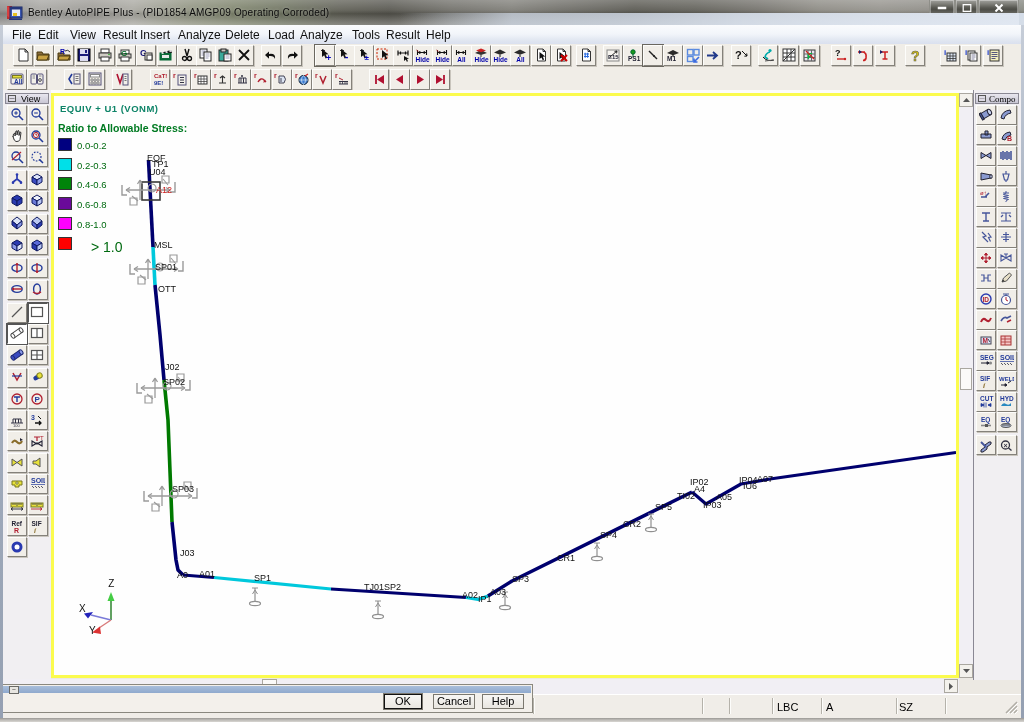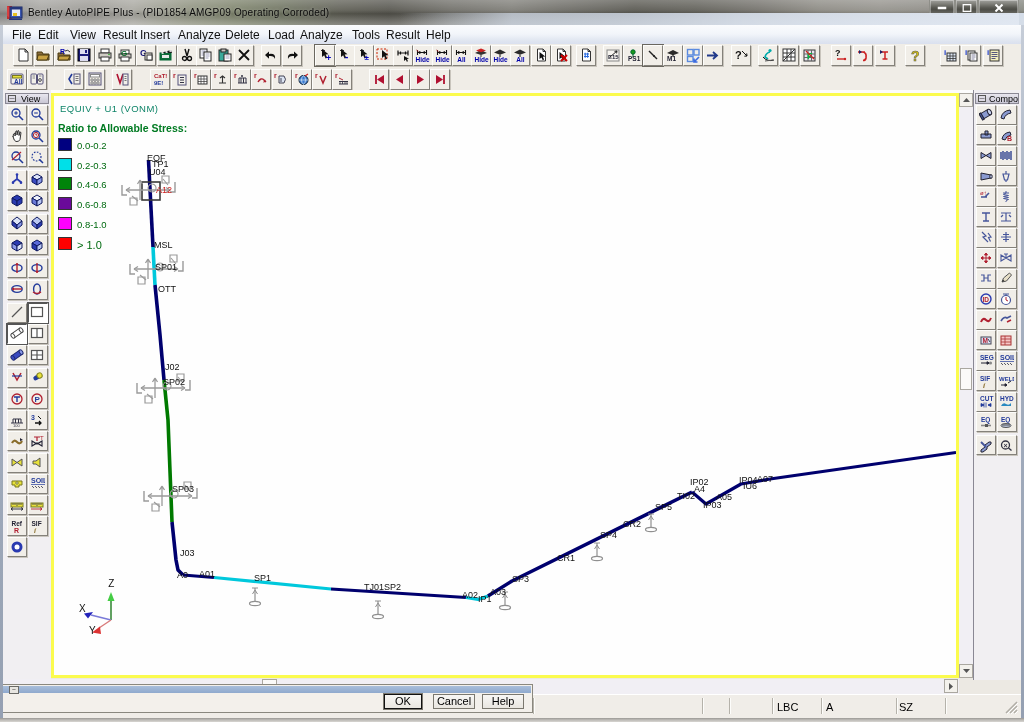--- a/index.html
+++ b/index.html
@@ -797,21 +797,21 @@
         <text x="4" y="13.5" font-size="7" font-weight="bold" fill="#8a6d2b" font-style="italic">í</text>
       </svg>
     </div>
 <div class="pb" style="left:7px;top:537.4px">
       <svg width="15" height="15" viewBox="0 0 15 15">
         <circle cx="7" cy="7" r="5.5" fill="#2a3ab0"></circle>
         <circle cx="7" cy="7" r="2.5" fill="#fff"></circle>
       </svg>
     </div>
 <div class="abs" style="left:973px;top:90px;width:48px;height:590px;background:#f1eff2;border-left:1px solid #8a8894"></div>
-<div class="ptitle" style="left:975px;top:93px;width:44px;">
+<div class="ptitle" style="left:975px;top:93px;width:44px;font-family:Liberation Serif, serif;">
       <span style="position:absolute;left:2px;top:1px;width:8px;height:7px;background:#dedbe6;border:1px solid #555;font-size:5px;line-height:4px;text-align:center">—</span>
       <span style="position:absolute;left:13px">Compo</span>
     </div>
 <div class="pb" style="left:976px;top:104.5px">
       <svg width="15" height="15" viewBox="0 0 15 15">
         <g transform="rotate(-30 7 7)">
           <rect x="2" y="4" width="9" height="6" fill="#8a9ad0" stroke="#223"></rect>
           <ellipse cx="11" cy="7" rx="1.8" ry="3" fill="#c8d2ee" stroke="#223"></ellipse>
           <rect x="1" y="3.4" width="2" height="7.2" fill="#46569a" stroke="#223"></rect>
         </g>
@@ -1120,34 +1120,34 @@
         <path d="M0 -28 l-3.5 9 h7z" fill="#44cc44"></path>
 <path d="M0 0 L-20 -5" stroke="#7a7ad8" stroke-width="1.4"></path>
         <path d="M-27 -6.5 l9 -1.5 -5 6.5z" fill="#2222bb"></path>
 <path d="M0 0 L-12 8" stroke="#d87a7a" stroke-width="1.4"></path>
         <path d="M-19 12.5 l8 -6 1 7.5z" fill="#dd3333"></path>
 <text x="-2.8" y="-33" font-size="10" fill="#111">Z</text>
 <text x="-32" y="-8" font-size="10" fill="#111">X</text>
 <text x="-22" y="13.5" font-size="10" fill="#111">Y</text>
 </g>
     </svg>
-<div class="abs" style="left:60px;top:103px;font-size:9.5px;font-weight:normal;color:#0e8468;letter-spacing:.5px">EQUIV + U1  (VONM)</div>
+<div class="abs" style="left:60px;top:103px;font-size:9.5px;font-weight:bold;color:#0e8468;letter-spacing:.5px">EQUIV + U1  (VONM)</div>
 <div class="abs" style="left:58px;top:122px;font-size:10.5px;font-weight:bold;color:#007a22">Ratio to Allowable Stress:</div>
 <div class="abs" style="left:58px;top:138px;width:14px;height:13px;background:#000080;border:1px solid #333"></div>
 <div class="abs" style="left:77px;top:140px;font-size:9.5px;color:#006a10">0.0-0.2</div>
 <div class="abs" style="left:58px;top:157.7px;width:14px;height:13px;background:#00e0e8;border:1px solid #333"></div>
 <div class="abs" style="left:77px;top:159.7px;font-size:9.5px;color:#006a10">0.2-0.3</div>
 <div class="abs" style="left:58px;top:177.39999999999998px;width:14px;height:13px;background:#00840a;border:1px solid #333"></div>
 <div class="abs" style="left:77px;top:179.39999999999998px;font-size:9.5px;color:#006a10">0.4-0.6</div>
 <div class="abs" style="left:58px;top:197.09999999999997px;width:14px;height:13px;background:#6a0a9a;border:1px solid #333"></div>
 <div class="abs" style="left:77px;top:199.09999999999997px;font-size:9.5px;color:#006a10">0.6-0.8</div>
 <div class="abs" style="left:58px;top:216.79999999999995px;width:14px;height:13px;background:#ff00ff;border:1px solid #333"></div>
 <div class="abs" style="left:77px;top:218.79999999999995px;font-size:9.5px;color:#006a10">0.8-1.0</div>
 <div class="abs" style="left:58px;top:236.49999999999994px;width:14px;height:13px;background:#ff0000;border:1px solid #333"></div>
-<div class="abs" style="left:77px;top:238.49999999999994px;font-size:11px;color:#006a10">&gt; 1.0</div>
+<div class="abs" style="left:91px;top:238.49999999999994px;font-size:14px;color:#006a10">&gt; 1.0</div>
 <div class="abs sb" style="left:959px;top:93px;width:14px;height:585px"></div>
 <div class="sbtn" style="left:959px;top:93px;width:14px;height:14px">
       <svg width="7" height="4">
         <path d="M3.5 0 L7 4 L0 4 Z" fill="#555"></path>
       </svg>
     </div>
 <div class="sbtn" style="left:959px;top:664px;width:14px;height:14px">
       <svg width="7" height="4">
         <path d="M3.5 4 L7 0 L0 0 Z" fill="#555"></path>
       </svg>

